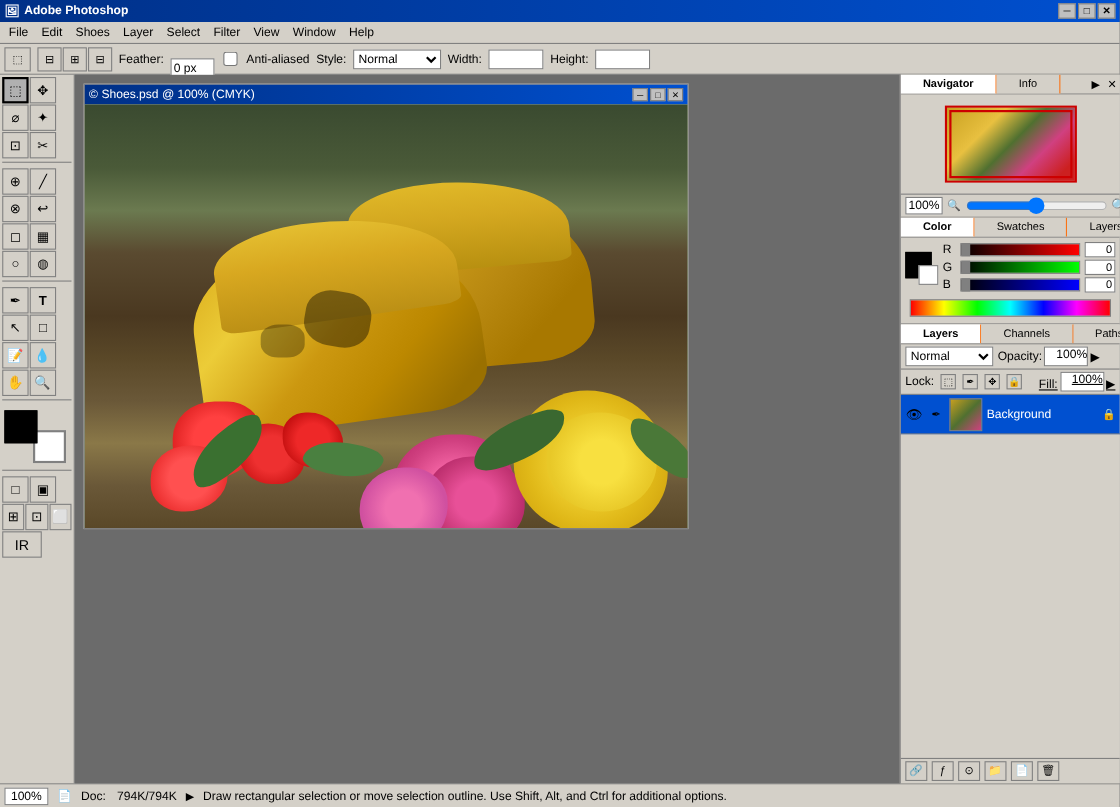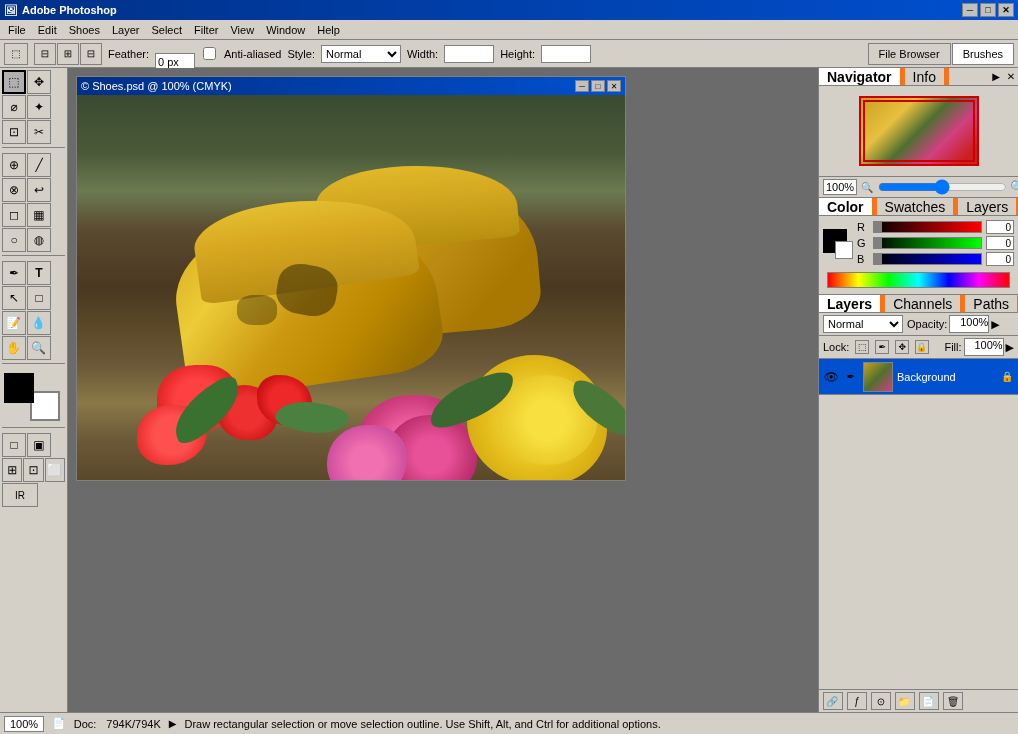--- a/index.html
+++ b/index.html
@@ -191,24 +191,24 @@
       background: #d4d0c8;
     }
     .panel-header {
       height: 18px;
       background: #d4d0c8;
       display: flex;
       align-items: center;
       border-bottom: 1px solid #808080;
     }
     .panel-tab {
-      padding: 2px 8px;
-      font-size: 14px;
-      cursor: pointer;
-      border-right: 5px solid #f97316;
+      padding: 2px 20px;
+      font-size: 10px;
+      cursor: pointer;
+      border-right: 1px solid #f97316;
       height: 100%;
       display: flex; align-items: center;
       background: #d4d0c8;
     }
     .panel-tab.active { background: #ffffff; font-weight: bold; }
     .panel-tab-arrow {
       margin-left: auto;
       padding: 2px 4px;
       cursor: pointer;
       font-size: 10px;
@@ -323,21 +323,21 @@
       border-bottom: 1px solid #808080;
       font-size: 11px;
     }
     .lock-icon {
       width: 14px; height: 14px;
       border: 1px solid #808080;
       cursor: pointer;
       display: flex; align-items: center; justify-content: center;
       font-size: 9px;
     }
-    .fill-area { margin-left: auto; display: flex; align-items: center; gap: 2px; }
+    .fill-area { margin-left: auto; display: flex; align-items: flex-end; gap: 2px; text-decoration: underline; }
     .layer-item {
       display: flex;
       align-items: center;
       height: 36px;
       background: #0050d0;
       padding: 0 4px;
       gap: 4px;
       border-bottom: 1px solid #808080;
     }
     .layer-eye {
@@ -455,24 +455,20 @@
   <select class="options-select" style="width:80px;">
     <option>Normal</option>
     <option>Fixed Aspect Ratio</option>
     <option>Fixed Size</option>
   </select>
   <span class="options-label">Width:</span>
   <input class="options-input" type="text" style="width: 50px;">
   <span class="options-label">Height:</span>
   <input class="options-input" type="text" style="width: 50px;">
 
-  <div class="right-panel-tabs">
-    <div class="top-tab">File Browser</div>
-    <div class="top-tab active">Brushes</div>
-  </div>
 </div>
 
 <div id="main-area">
 
   <div id="toolbox">
     <div class="tool-row">
       <div class="tool-btn active" title="Rectangular Marquee">⬚</div>
       <div class="tool-btn" title="Move">✥</div>
     </div>
     <div class="tool-row">
@@ -527,21 +523,21 @@
     <div class="tool-row">
       <div class="tool-btn">□</div>
       <div class="tool-btn">▣</div>
     </div>
     <div class="tool-row">
       <div class="tool-btn">⊞</div>
       <div class="tool-btn">⊡</div>
       <div class="tool-btn">⬜</div>
     </div>
     <div class="tool-row">
-      <div class="tool-btn" style="width:36px; font-size:10px;">IR</div>
+      <div class="tool-btn" style="width:36px; font-size:13px;">IR</div>
     </div>
   </div>
 
   <div id="canvas-area">
 
     <div id="doc-window">
       <div id="doc-title-bar">
         <span>© Shoes.psd @ 100% (CMYK)</span>
         <div class="doc-win-controls">
           <div class="doc-win-btn">─</div>

